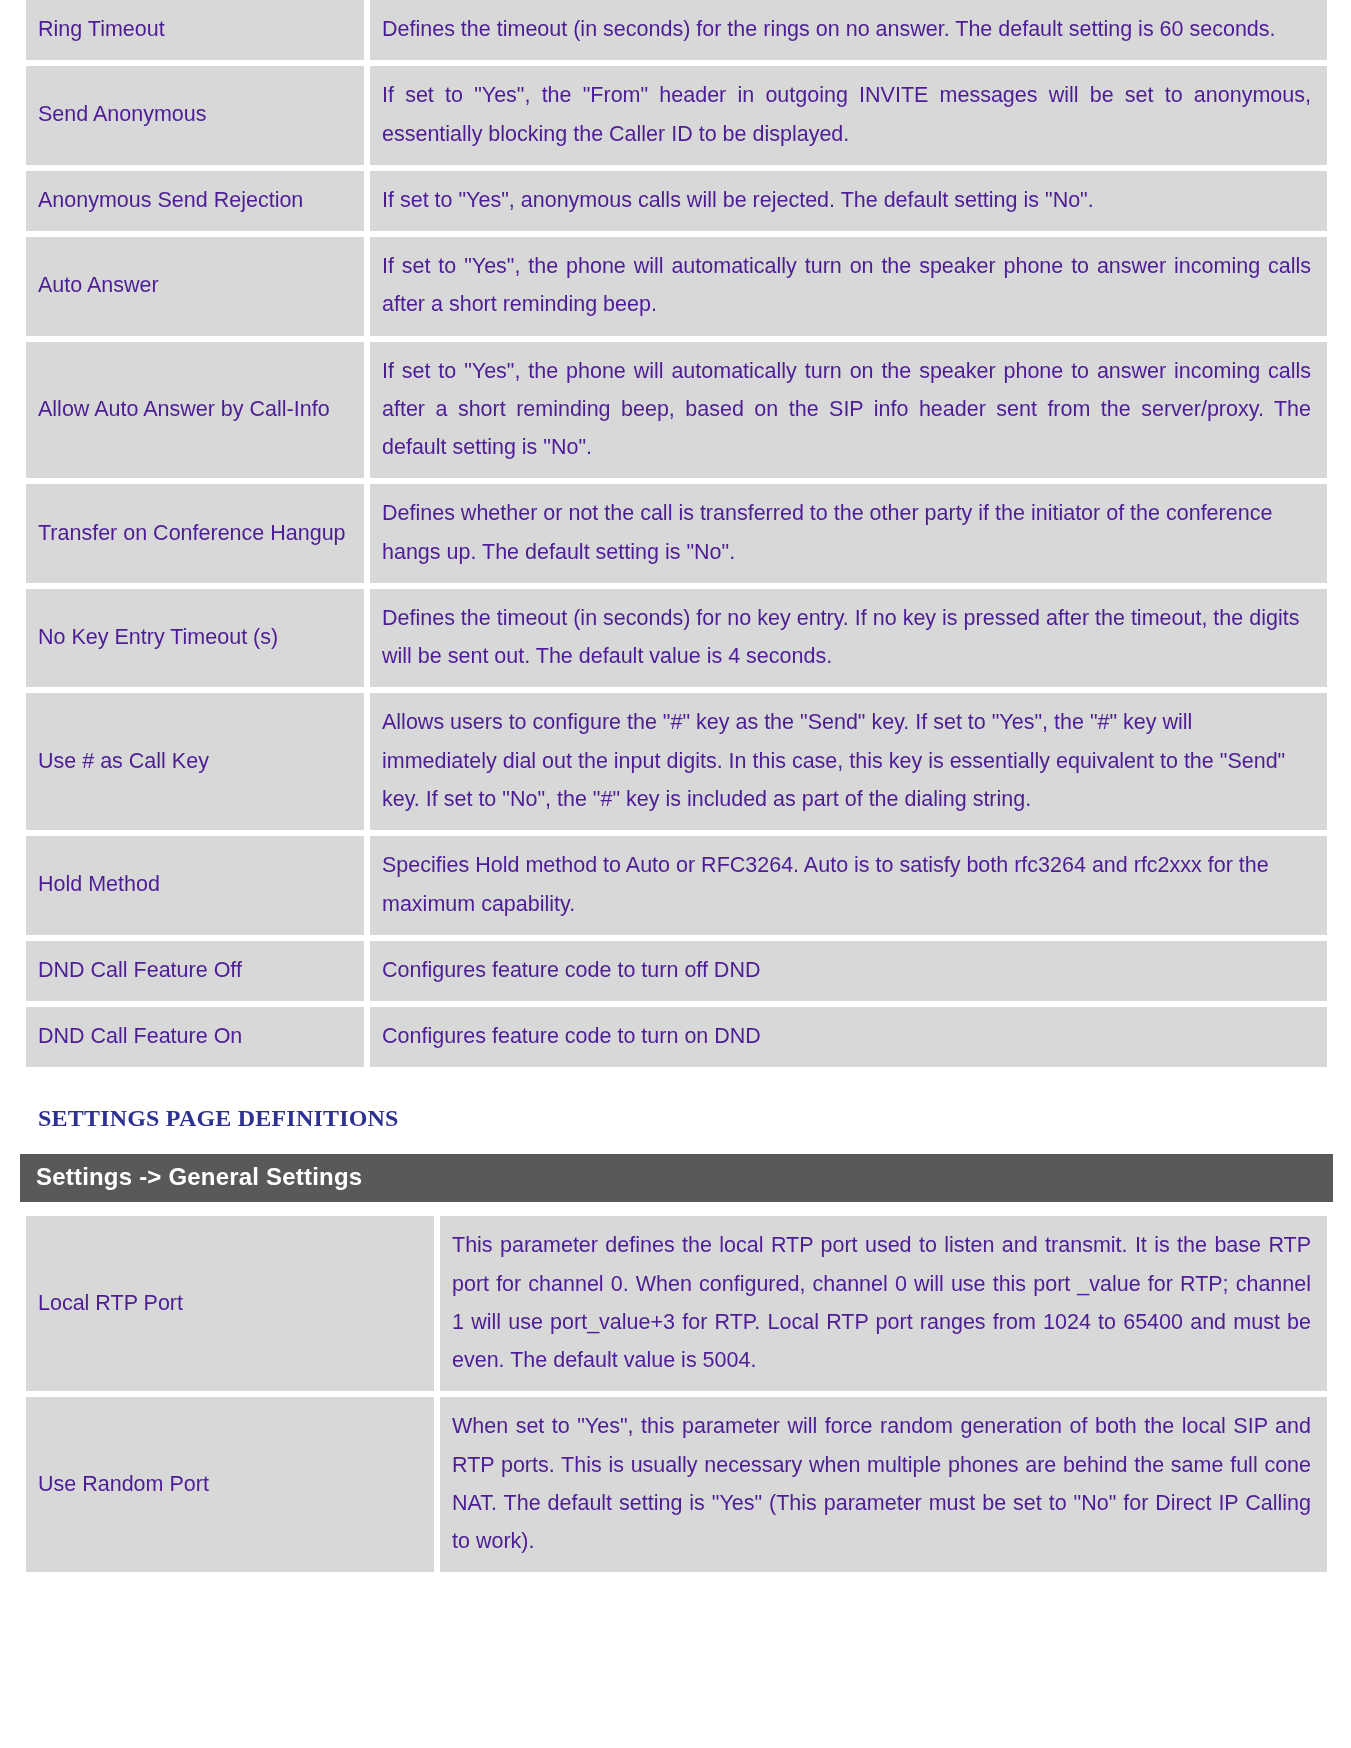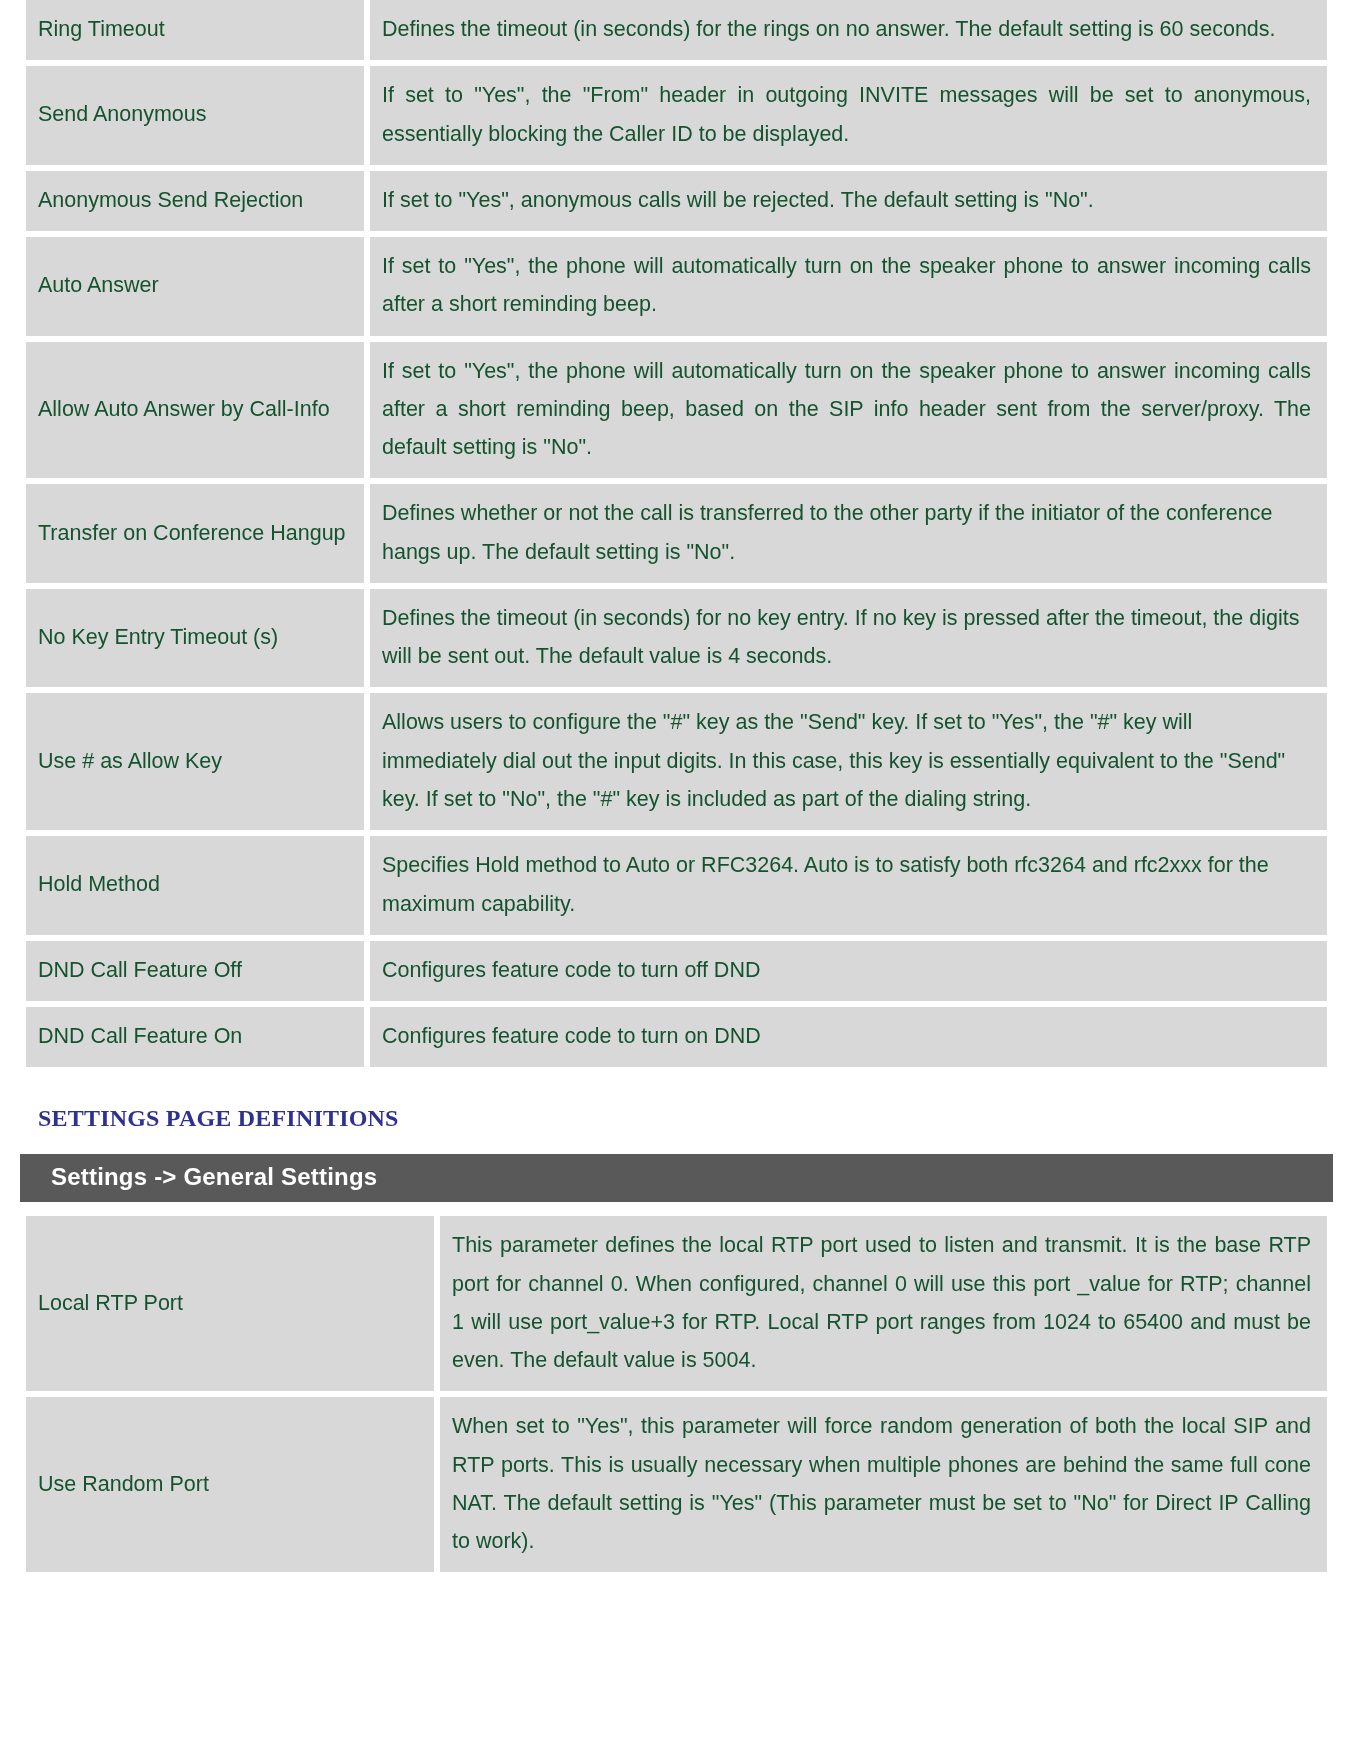--- a/index.html
+++ b/index.html
@@ -29,21 +29,21 @@
     border-collapse: separate;
     border-spacing: 6px 6px;
     table-layout: fixed;
   }
   .def-table td {
     background: #d8d8d8;
     vertical-align: middle;
     padding: 10px 16px 12px 12px;
     font-size: 21.5px;
     line-height: 1.78;
-    color: #14532d;
+    color: #4c1d95;
     margin-left: 27px;
   }
   .def-table td.term {
     vertical-align: middle;
   }
   .def-table td.desc {
     text-align: justify;
     text-align-last: left;
     vertical-align: middle;
   }
@@ -73,21 +73,21 @@
 
   
   .bar {
     margin: 22px 0 8px 20px;
     width: 1313px;
     box-sizing: border-box;
     background: #595959;
     color: #ffffff;
     font-weight: bold;
     font-size: 24px;
-    padding: 9px 0 11px 31px;
+    padding: 9px 0 11px 16px;
     letter-spacing: 0.2px;
   }
 </style>
 </head>
 <body>
 
 <div class="page">
 
   <table class="def-table t-account">
     <colgroup>
@@ -117,21 +117,21 @@
       </tr>
       <tr>
         <td class="term">Transfer on Conference Hangup</td>
         <td class="desc short">Defines whether or not the call is transferred to the other party if the initiator of the conference hangs up. The default setting is "No".</td>
       </tr>
       <tr>
         <td class="term">No Key Entry Timeout (s)</td>
         <td class="desc short">Defines the timeout (in seconds) for no key entry. If no key is pressed after the timeout, the digits will be sent out. The default value is 4 seconds.</td>
       </tr>
       <tr>
-        <td class="term">Use # as Allow Key</td>
+        <td class="term">Use # as Call Key</td>
         <td class="desc short">Allows users to configure the "#" key as the "Send" key. If set to "Yes", the "#" key will immediately dial out the input digits. In this case, this key is essentially equivalent to the "Send" key. If set to "No", the "#" key is included as part of the dialing string.</td>
       </tr>
       <tr>
         <td class="term">Hold Method</td>
         <td class="desc short">Specifies Hold method to Auto or RFC3264. Auto is to satisfy both rfc3264 and rfc2xxx for the maximum capability.</td>
       </tr>
       <tr>
         <td class="term">DND Call Feature Off</td>
         <td class="desc short">Configures feature code to turn off DND</td>
       </tr>

